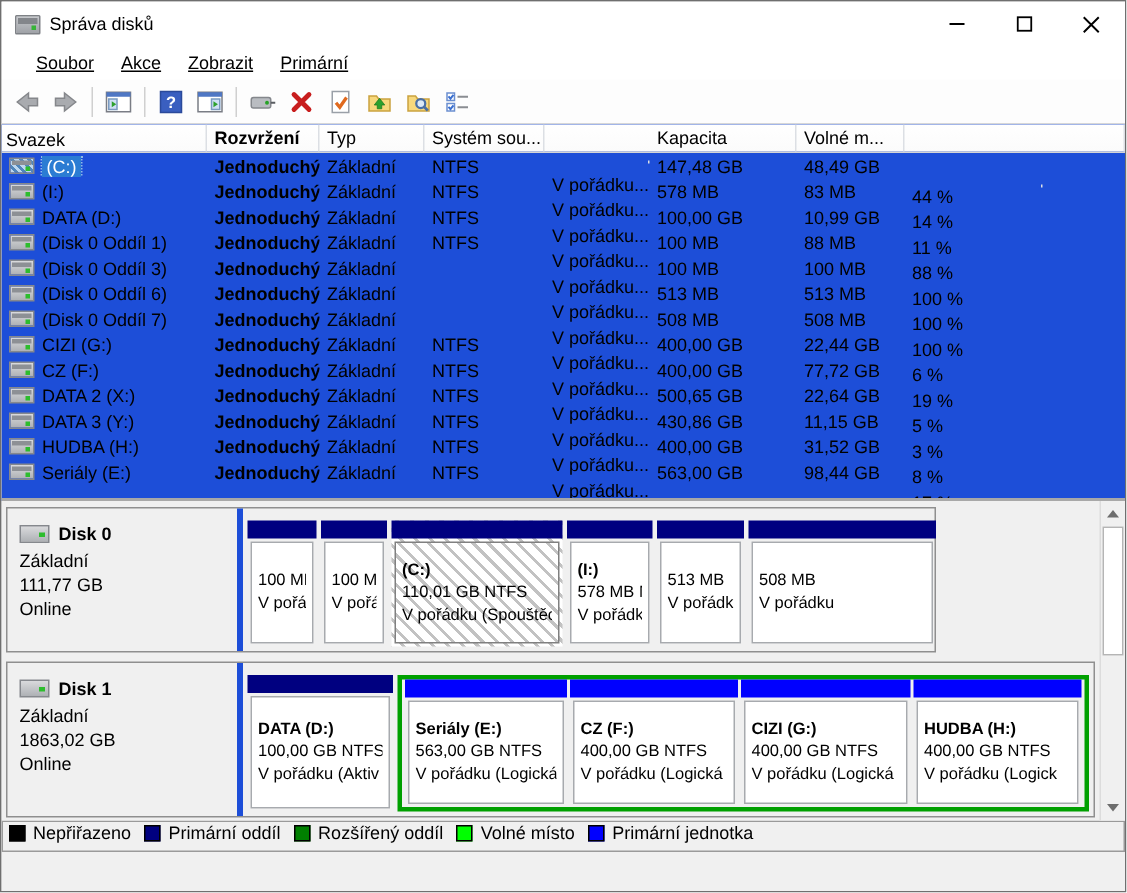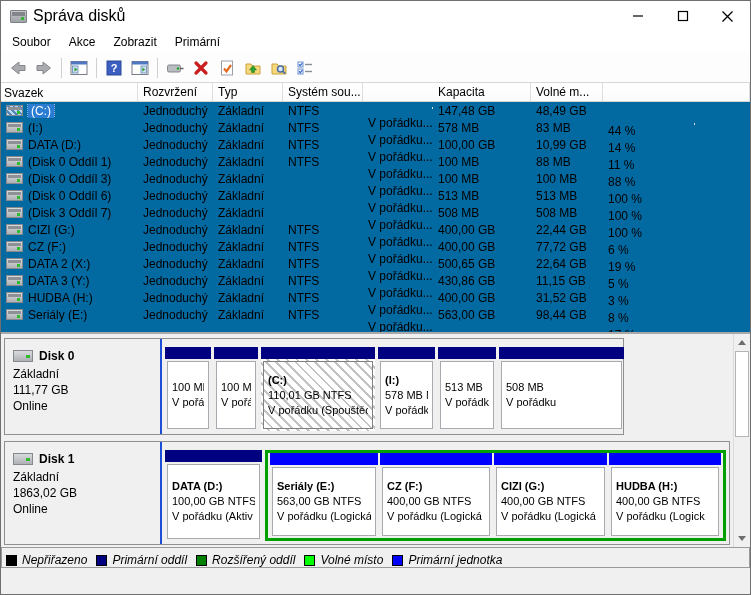--- a/index.html
+++ b/index.html
@@ -5,53 +5,53 @@
   * { box-sizing: border-box; margin: 0; padding: 0; }
   html,body { background:#ffffff; }
   body { font-family:"Liberation Sans","DejaVu Sans",sans-serif; font-size:12px; color:#000; }
   .window { width:751px; height:595px; border:1px solid #6f6f6f; background:#fff; position:relative; overflow:hidden; }
 
   
   .titlebar { height:30px; display:flex; align-items:center; background:#fff; }
   .title-ico { width:17px; height:13px; margin:0 6px 0 9px; position:relative; background:linear-gradient(#c7c9cd,#9fa2a7); border:1px solid #7e8186; border-radius:1px; }
   .title-ico::before { content:""; position:absolute; left:1px; right:1px; top:1px; height:4px; background:#83868b; }
   .title-ico::after { content:""; position:absolute; right:2px; bottom:2px; width:3px; height:3px; background:#37b437; }
-  .title-text { flex:1; font-size:16px; }
+  .title-text { flex:1; font-size:12px; }
   .winbtn { width:45px; height:30px; display:flex; align-items:center; justify-content:center; }
   .winbtns { display:flex; }
 
   
-  .menubar { height:22px; display:flex; align-items:center; background:#fff; padding-left:2px; }
+  .menubar { height:22px; display:flex; align-items:center; background:#fff; padding-left:14px;text-decoration:underline; }
   .menu-item { padding:2px 9px; }
 
   
   .toolbar { height:30px; display:flex; align-items:center; background:#fdfdfd; border-bottom:1px solid #d7d7d7; padding-left:4px; }
   .tbtn { width:24px; height:24px; display:flex; align-items:center; justify-content:center; margin:0 1px; }
   .tsep { width:1px; height:20px; background:#d0d0d0; margin:0 4px; }
 
   
-  .volpane { height:251px; background:#0369a1; border-bottom:2px solid #a8a8a8; overflow:hidden; }
+  .volpane { height:251px; background:#1d4ed8; border-bottom:2px solid #a8a8a8; overflow:hidden; }
   .vhead { display:flex; height:19px; border-bottom:1px solid #d5d5d5; background:linear-gradient(#ffffff,#fbfbfb); }
   .vhead .hc { border-right:1px solid #dcdfe4; padding:2px 0 0 5px; white-space:nowrap; overflow:hidden; }
   .vrow { display:flex; height:17px; align-items:center; }
   .vrow .c { padding-left:5px; white-space:nowrap; overflow:hidden; flex:none; }
   .c0 { width:137px; display:flex; align-items:center; padding-left:3px !important; }
-  .c1 { width:75px; } .c2 { width:70px; } .c3 { width:80px; } .c4 { width:70px;margin-top:24px; }
+  .c1 { width:75px;font-weight:bold; } .c2 { width:70px; } .c3 { width:80px; } .c4 { width:70px;margin-top:24px; }
   .c5 { width:98px; } .c6 { width:72px; } .c7 { width:92px;margin-top:40px; } .cf { flex:1 !important; }
   .vol-ico { width:17px; height:11px; margin:0 5px 0 2px; position:relative; flex:none;
              background:linear-gradient(#d9dadc,#aeb1b5); border:1px solid #85888d; }
   .vol-ico::before { content:""; position:absolute; left:1px; right:1px; top:1px; height:3px; background:#8d9095; }
   .vol-ico::after { content:""; position:absolute; right:2px; top:5px; width:3px; height:3px; background:#2dbd2d; }
   .vol-ico.cico { background:repeating-linear-gradient(45deg,#bdd7ef 0 2px,#5186bb 2px 4px); }
   .vname.sel { background:#2b7cd3; color:#fff; outline:1px dotted #8fb9e8; padding:0 3px; }
 
   
   .diskpane { height:213px; background:#f0f0f0; position:relative; padding:4px 0 0 3px; }
   .disk-row { display:flex; border:1px solid #8f8f8f; background:#f0f0f0; margin-bottom:6px; }
-  .disk-info { width:157px; flex:none; border-right:2px solid #1d4ed8; padding:9px 8px 0 8px; line-height:16px; }
+  .disk-info { width:157px; flex:none; border-right:4px solid #1d4ed8; padding:9px 8px 0 8px; line-height:16px; }
   .disk-info .dline1 { display:flex; align-items:center; font-weight:bold; margin-bottom:2px; }
   .disk-ico { width:20px; height:12px; margin-right:6px; position:relative;
               background:linear-gradient(#d9dadc,#aeb1b5); border:1px solid #85888d; }
   .disk-ico::after { content:""; position:absolute; right:2px; top:4px; width:4px; height:3px; background:#2dbd2d; }
   .parts { flex:1; display:flex; align-items:stretch; padding:8px 0 3px 0; }
   .part { margin-left:3px; display:flex; flex-direction:column; flex:none; }
   .band { height:12px; flex:none; }
   .band-primary { background:#000080; }
   .band-logical { background:#0000ff; }
   .pbody { flex:1; margin:2px; background:#fff; border:1px solid #a7aaae; padding:2px 4px;
@@ -65,21 +65,21 @@
 
   
   .vscroll { position:absolute; top:0; right:0; width:17px; height:213px; background:#f0f0f0; border-left:1px solid #dcdcdc; display:flex; flex-direction:column; }
   .sarrow { height:17px; display:flex; align-items:center; justify-content:center; flex:none; }
   .arrow-up { width:0; height:0; border-left:4px solid transparent; border-right:4px solid transparent; border-bottom:5px solid #6d6d6d; }
   .arrow-down { width:0; height:0; border-left:4px solid transparent; border-right:4px solid transparent; border-top:5px solid #6d6d6d; }
   .sthumb { height:86px; margin:0 1px; background:#ffffff; border:1px solid #b5b5b5; flex:none; }
   .strack { flex:1; }
 
   
-  .legend { height:21px; border:1px solid #9a9a9a; background:#f0f0f0; display:flex; align-items:flex-end; padding-left:4px;font-style:italic; }
+  .legend { height:21px; border:1px solid #9a9a9a; background:#f0f0f0; display:flex; align-items:flex-start; padding-left:4px; }
   .lg-item { display:flex; align-items:center; margin-right:9px; }
   .lg-sq { width:11px; height:11px; border:1px solid #000; margin-right:5px; flex:none; }
   .sq0 { background:#000000; } .sq1 { background:#000080; } .sq2 { background:#008000; }
   .sq3 { background:#00ff00; } .sq4 { background:#0000ff; }
   .bottomfill { height:28px; background:#f0f0f0; }
 </style>
 </head>
 <body>
 
 <div class="window">
@@ -291,21 +291,21 @@
       <div class="c c4">V pořádku...</div>
       <div class="c c5">513 MB</div>
       <div class="c c6">513 MB</div>
       <div class="c c7">100 %</div>
       <div class="c cf"></div>
     </div>
 
     <div class="vrow">
       <div class="c c0">
         <span class="vol-ico"></span>
-        <span class="vname">(Disk 3 Oddíl 7)</span>
+        <span class="vname">(Disk 0 Oddíl 7)</span>
       </div>
       <div class="c c1">Jednoduchý</div>
       <div class="c c2">Základní</div>
       <div class="c c3"></div>
       <div class="c c4">V pořádku...</div>
       <div class="c c5">508 MB</div>
       <div class="c c6">508 MB</div>
       <div class="c c7">100 %</div>
       <div class="c cf"></div>
     </div>

